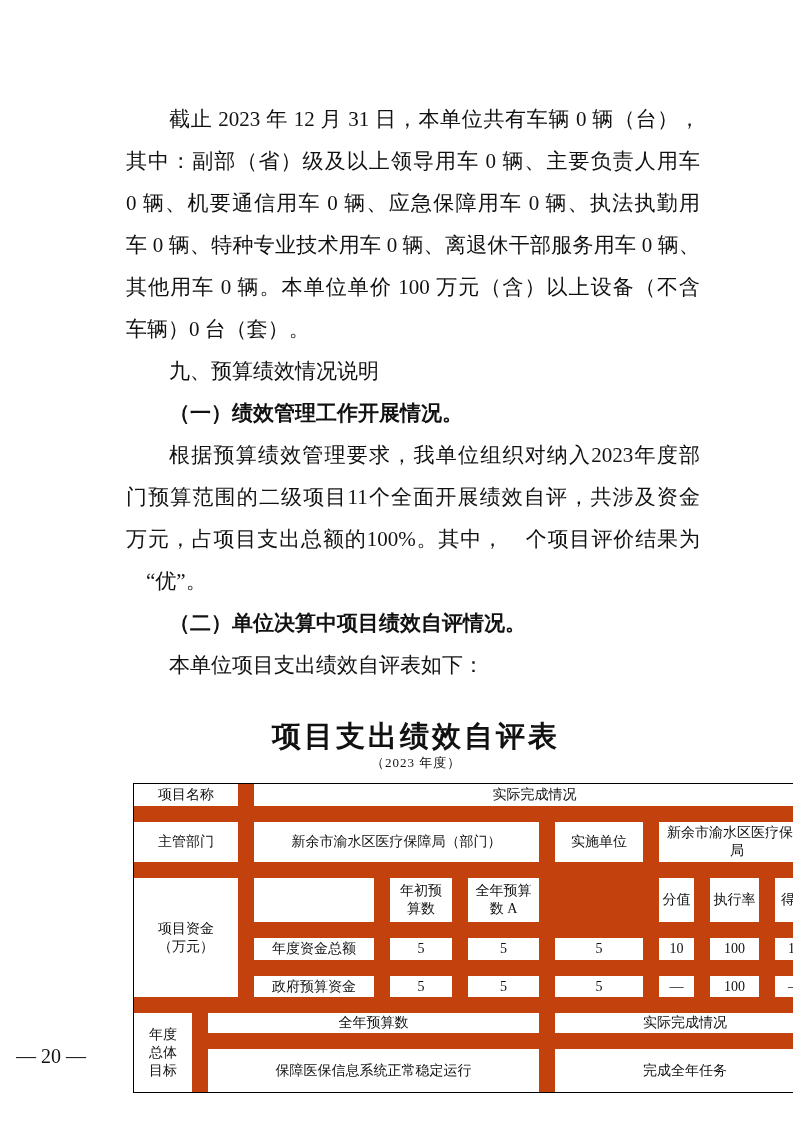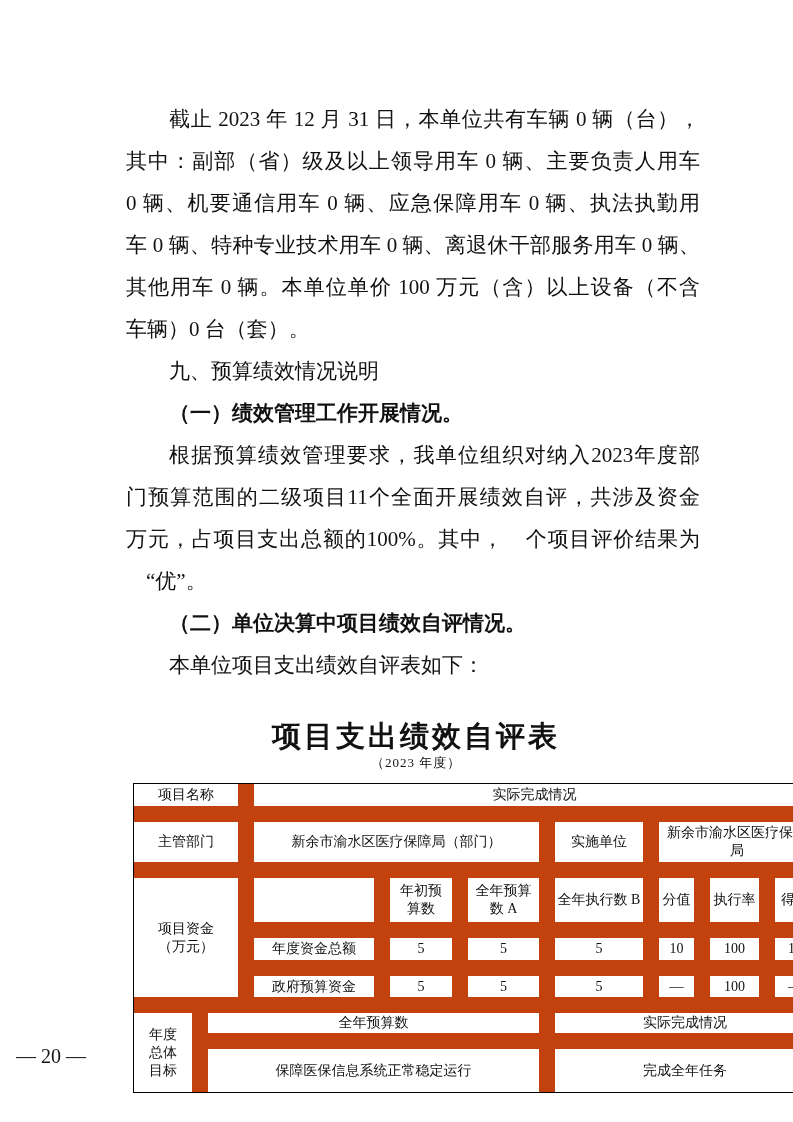--- a/index.html
+++ b/index.html
@@ -86,21 +86,20 @@
     <div class="tc" style="grid-column:1/3;grid-row:3/6">
         <span class="w-funds">项目资金（万元）</span>
       </div>
     <div class="tc" style="grid-column:3/4;grid-row:3"></div>
     <div class="tc" style="grid-column:4/5;grid-row:3">
         <span class="w-h0">年初预算数</span>
       </div>
     <div class="tc" style="grid-column:5/6;grid-row:3">
         <span class="w-h1">全年预算数 A</span>
       </div>
-    <div class="tc" style="grid-column:6/7;grid-row:3">全年执行数 B</div>
     <div class="tc" style="grid-column:7/8;grid-row:3">分值</div>
     <div class="tc" style="grid-column:8/9;grid-row:3">执行率</div>
     <div class="tc" style="grid-column:9/10;grid-row:3">得分</div>
 
     <div class="tc" style="grid-column:3/4;grid-row:4">年度资金总额</div>
     <div class="tc" style="grid-column:4/5;grid-row:4">5</div>
     <div class="tc" style="grid-column:5/6;grid-row:4">5</div>
     <div class="tc" style="grid-column:6/7;grid-row:4">5</div>
     <div class="tc" style="grid-column:7/8;grid-row:4">10</div>
     <div class="tc" style="grid-column:8/9;grid-row:4">100</div>

